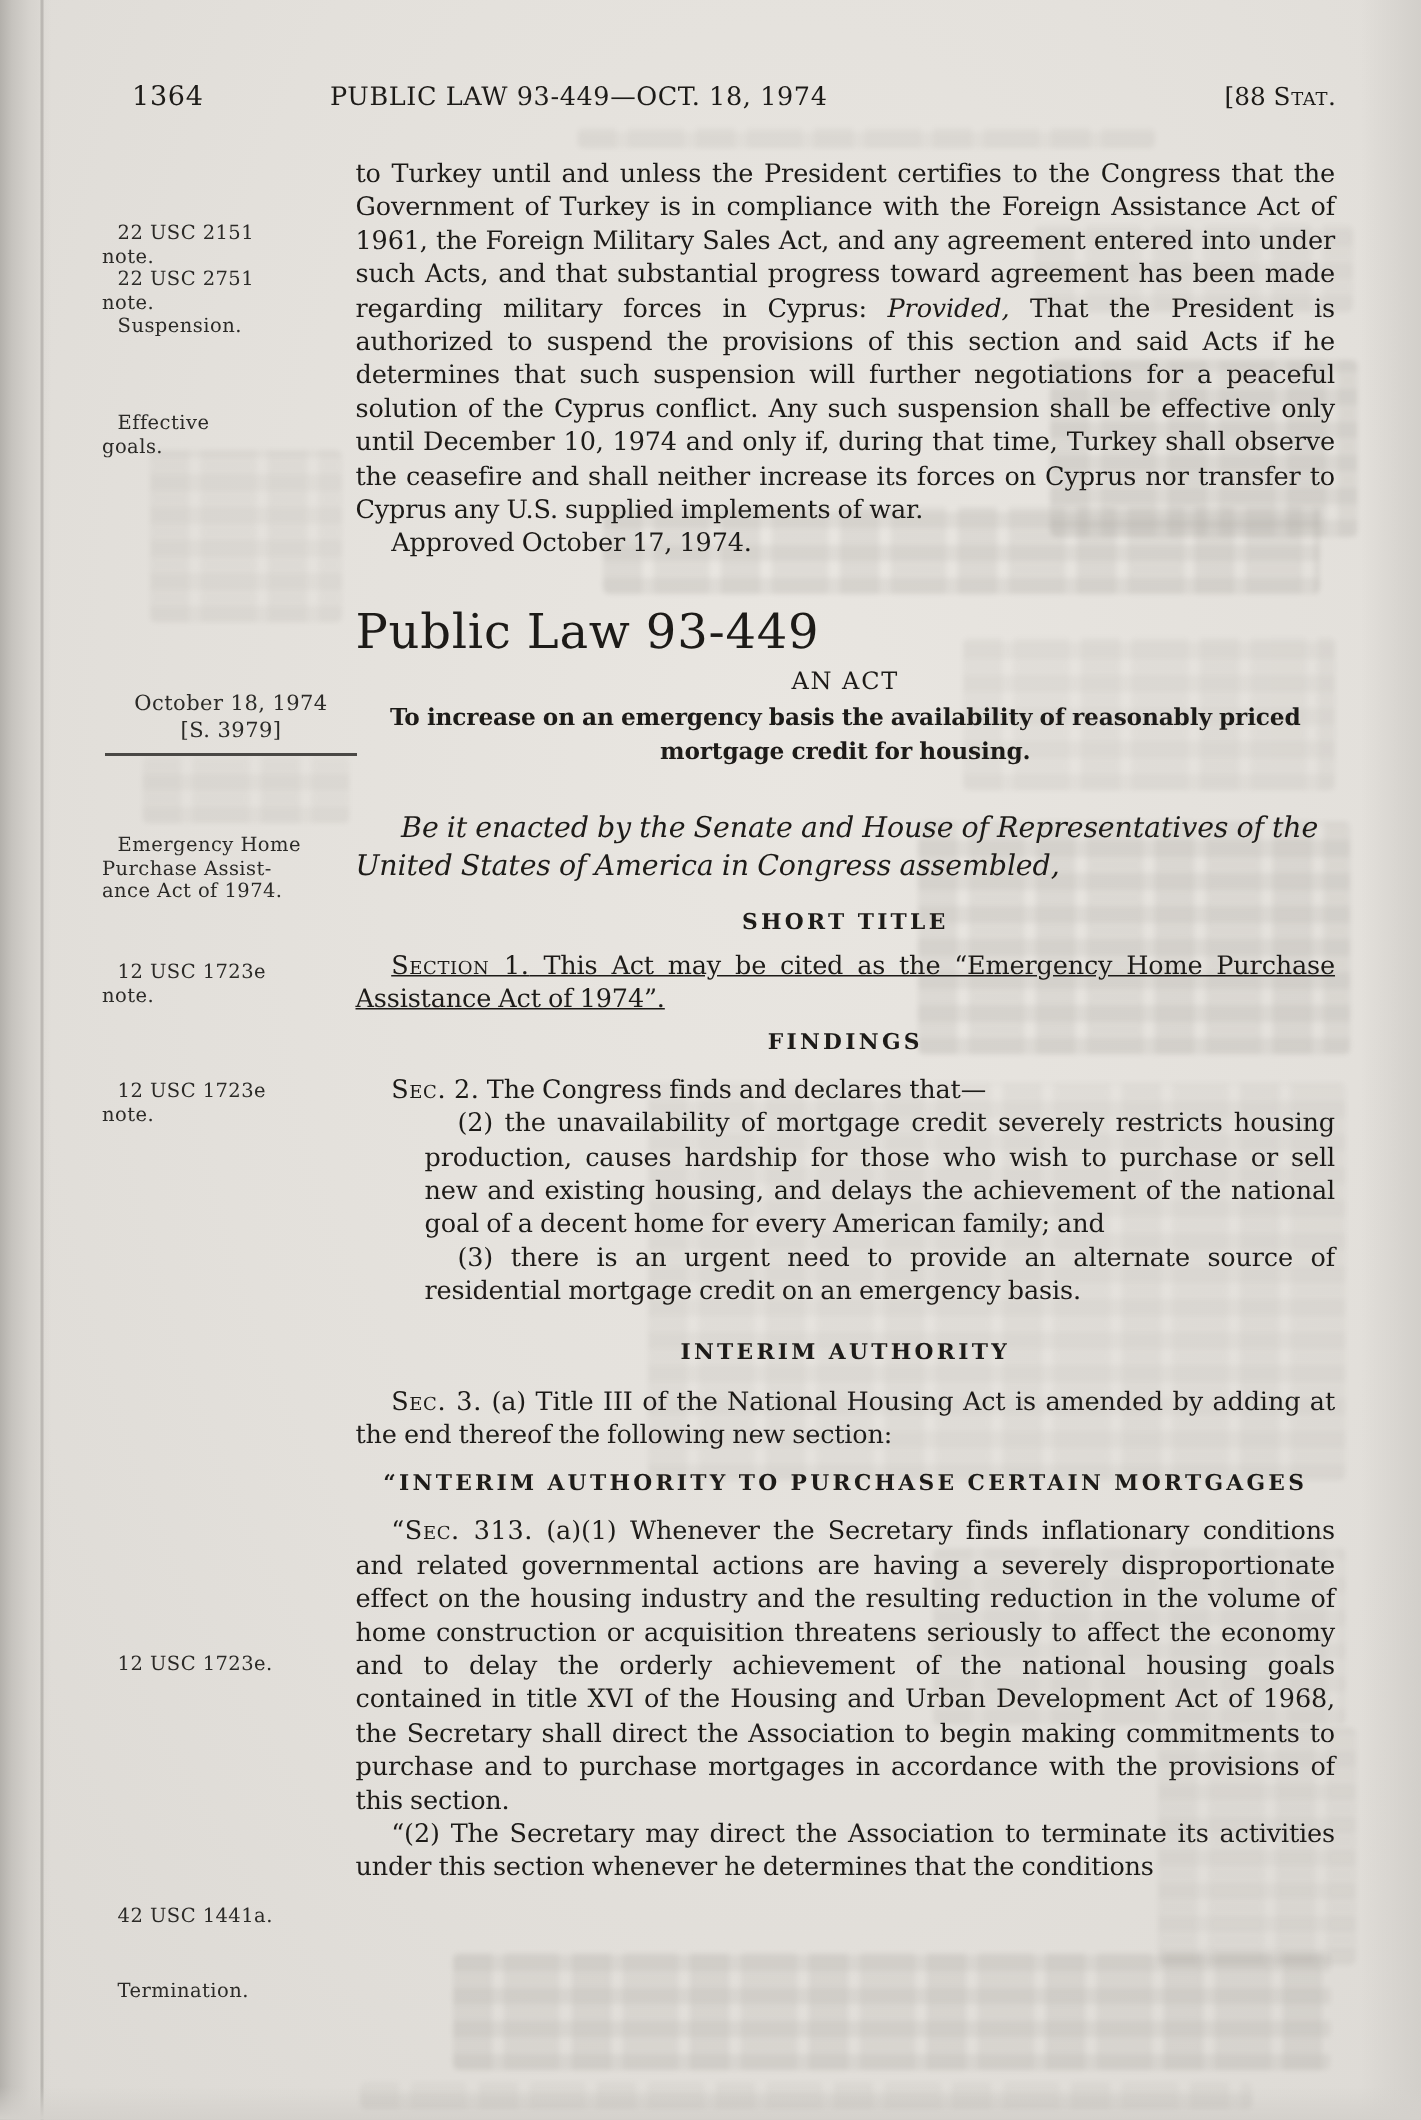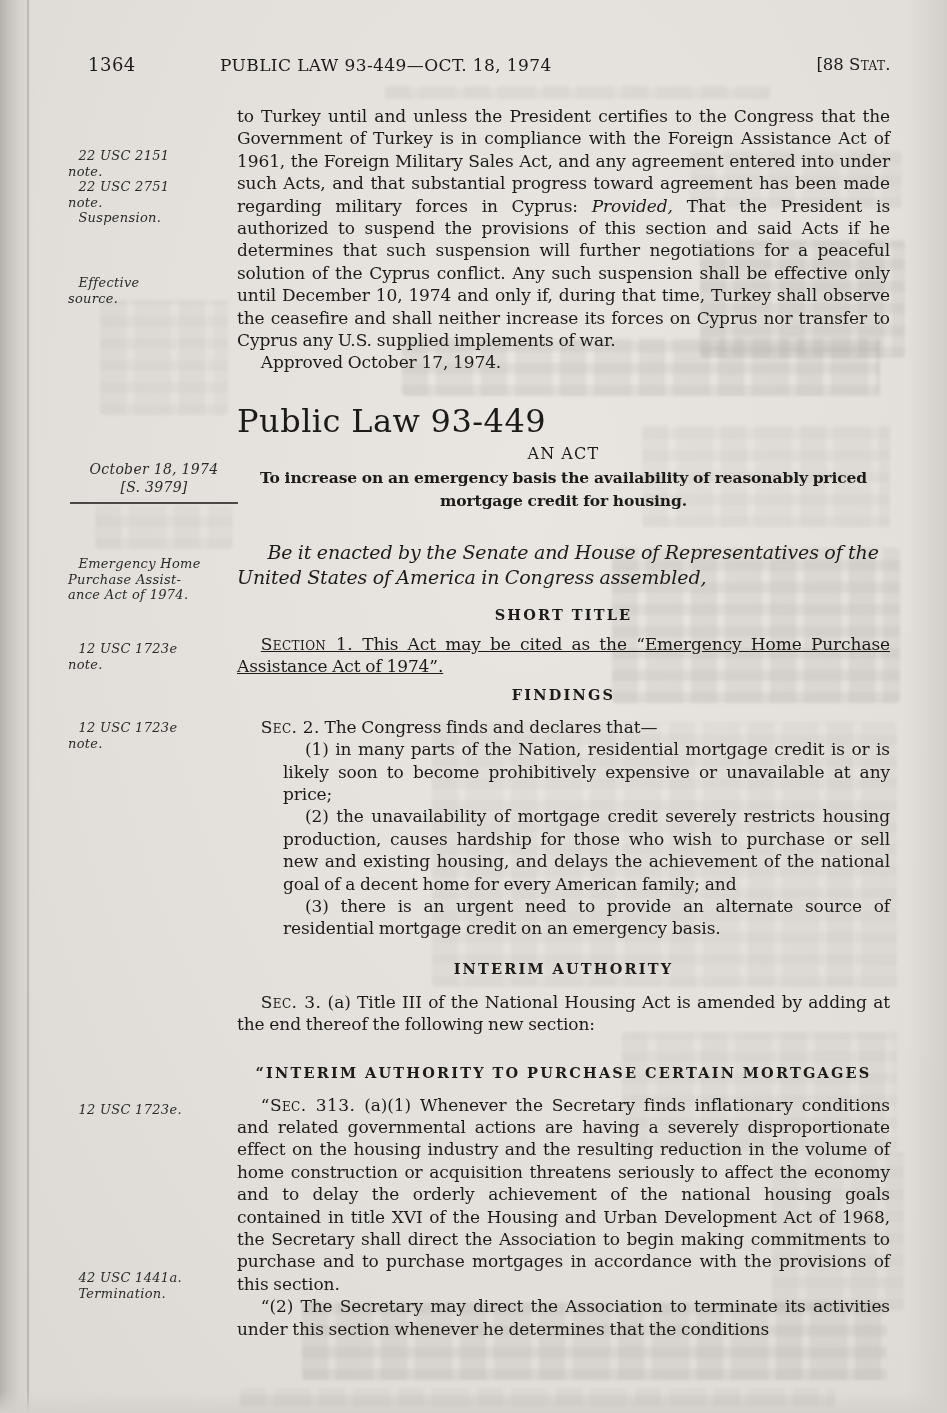--- a/index.html
+++ b/index.html
@@ -35,21 +35,21 @@
   }
 
   
   .page-header{position:absolute;top:54px;left:0;width:100%;height:26px;}
   .page-number{position:absolute;left:88px;top:0;font-size:18px;letter-spacing:.5px;}
   .header-title{position:absolute;left:220px;width:653px;top:1px;text-align:left;
     font-size:17px;letter-spacing:.4px;}
   .stat-ref{position:absolute;right:56px;top:1px;font-size:16.5px;}
 
   
-  .margin-notes{position:absolute;left:0;top:0;width:232px;height:100%;font-style:italic;}
+  .margin-notes{position:absolute;left:0;top:0;width:232px;height:100%;}
   .mnote{position:absolute;left:68px;width:164px;
     font-size:13px;line-height:15.5px;letter-spacing:.3px;color:#2b2a27;}
   .mnote .mline.first{text-indent:.8em;}
   .mnote.date{width:168px;left:70px;text-align:center;font-size:14px;line-height:18px;
     border-bottom:2px solid #4a4845;padding-bottom:6px;}
   .mnote.date .mline.first{text-indent:0;}
 
   
   .doc-body{
     position:absolute;left:237px;top:105px;width:653px;
@@ -118,21 +118,21 @@
       </div>
       <div class="mnote note" style="top: 179px;">
         <div class="mline first">22 USC 2751</div>
         <div class="mline">note.</div>
       </div>
       <div class="mnote note" style="top: 210px;">
         <div class="mline first">Suspension.</div>
       </div>
       <div class="mnote note" style="top: 275px;">
         <div class="mline first">Effective</div>
-        <div class="mline">source.</div>
+        <div class="mline">goals.</div>
       </div>
       <div class="mnote date" style="top: 460px;">
         <div class="mline first">October 18, 1974</div>
         <div class="mline">[S. 3979]</div>
       </div>
       <div class="mnote note" style="top: 556px;">
         <div class="mline first">Emergency Home</div>
         <div class="mline">Purchase Assist-</div>
         <div class="mline">ance Act of 1974.</div>
       </div>
@@ -143,39 +143,38 @@
       <div class="mnote note" style="top: 720px;">
         <div class="mline first">12 USC 1723e</div>
         <div class="mline">note.</div>
       </div>
       <div class="mnote note" style="top: 1102px;">
         <div class="mline first">12 USC 1723e.</div>
       </div>
       <div class="mnote note" style="top: 1270px;">
         <div class="mline first">42 USC 1441a.</div>
       </div>
-      <div class="mnote note" style="top: 1286px;">
+      <div class="mnote note" style="top: 1320px;">
         <div class="mline first">Termination.</div>
       </div>
     </div>
 
   <div class="doc-body">
       <div class="blk para justify" style="margin-top: 0px;"><span>to Turkey until and unless the President certifies to the Congress that the Government of Turkey is in compliance with the Foreign Assistance Act of 1961, the Foreign Military Sales Act, and any agreement entered into under such Acts, and that substantial progress toward agreement has been made regarding military forces in Cyprus: </span><span class="italic">Provided,</span><span> That the President is authorized to suspend the provisions of this section and said Acts if he determines that such suspension will further negotiations for a peaceful solution of the Cyprus conflict. Any such suspension shall be effective only until December 10, 1974 and only if, during that time, Turkey shall observe the ceasefire and shall neither increase its forces on Cyprus nor transfer to Cyprus any U.S. supplied implements of war.</span></div>
       <div class="blk para indent" style="margin-top: 0px;"><span>Approved October 17, 1974.</span></div>
       <div class="blk law-number" style="margin-top: 32px;"><span>Public Law 93-449</span></div>
       <div class="blk an-act" style="margin-top: 8px;"><span>AN ACT</span></div>
       <div class="blk act-subject" style="margin-top: 2px;"><span>To increase on an emergency basis the availability of reasonably priced mortgage credit for housing.</span></div>
       <div class="blk enacting" style="margin-top: 28px;"><span class="italic">Be it enacted by the Senate and House of Representatives of the United States of America in Congress assembled,</span></div>
       <div class="blk heading" style="margin-top: 16px;"><span>SHORT TITLE</span></div>
       <div class="blk para indent" style="margin-top: 9px; text-decoration: underline;"><span class="smallcaps">Section 1.</span><span> This Act may be cited as the “Emergency Home Purchase Assistance Act of 1974”.</span></div>
       <div class="blk heading" style="margin-top: 8px;"><span>FINDINGS</span></div>
       <div class="blk para indent" style="margin-top: 12px;"><span class="smallcaps">Sec. 2.</span><span> The Congress finds and declares that—</span></div>
-      <div class="blk sub-para" style="margin-top: 0px;"><span>(1) in many parts of the Nation, residential mortgage credit is or is likely soon to become prohibitively expensive or unavailable at any price;</span></div>
       <div class="blk sub-para" style="margin-top: 0px;"><span>(2) the unavailability of mortgage credit severely restricts housing production, causes hardship for those who wish to purchase or sell new and existing housing, and delays the achievement of the national goal of a decent home for every American family; and</span></div>
       <div class="blk sub-para" style="margin-top: 0px;"><span>(3) there is an urgent need to provide an alternate source of residential mortgage credit on an emergency basis.</span></div>
       <div class="blk heading" style="margin-top: 20px;"><span>INTERIM AUTHORITY</span></div>
       <div class="blk para indent" style="margin-top: 13px;"><span class="smallcaps">Sec. 3.</span><span> (a) Title III of the National Housing Act is amended by adding at the end thereof the following new section:</span></div>
-      <div class="blk heading" style="margin-top: 28px;"><span>“INTERIM AUTHORITY TO PURCHASE CERTAIN MORTGAGES</span></div>
+      <div class="blk heading" style="margin-top: 12px;"><span>“INTERIM AUTHORITY TO PURCHASE CERTAIN MORTGAGES</span></div>
       <div class="blk para indent" style="margin-top: 12px;"><span class="smallcaps">“Sec. 313.</span><span> (a)(1) Whenever the Secretary finds inflationary conditions and related governmental actions are having a severely disproportionate effect on the housing industry and the resulting reduction in the volume of home construction or acquisition threatens seriously to affect the economy and to delay the orderly achievement of the national housing goals contained in title XVI of the Housing and Urban Development Act of 1968, the Secretary shall direct the Association to begin making commitments to purchase and to purchase mortgages in accordance with the provisions of this section.</span></div>
       <div class="blk para indent" style="margin-top: 0px;"><span>“(2) The Secretary may direct the Association to terminate its activities under this section whenever he determines that the conditions</span></div>
     </div>
 
 </div>
 
 </body></html>

